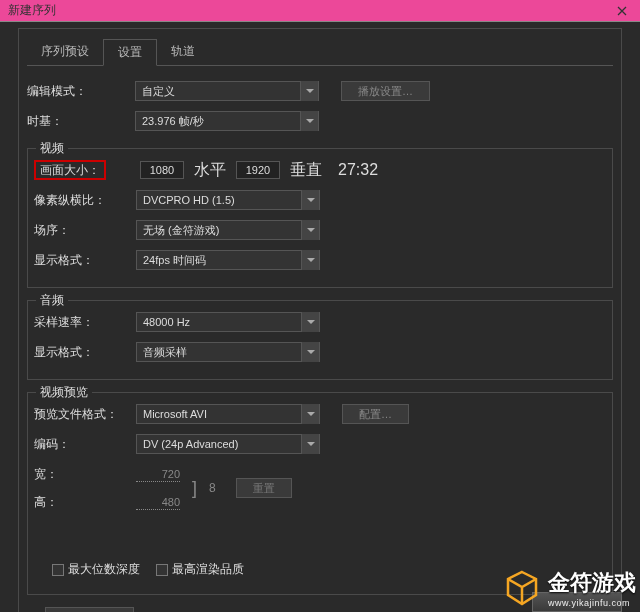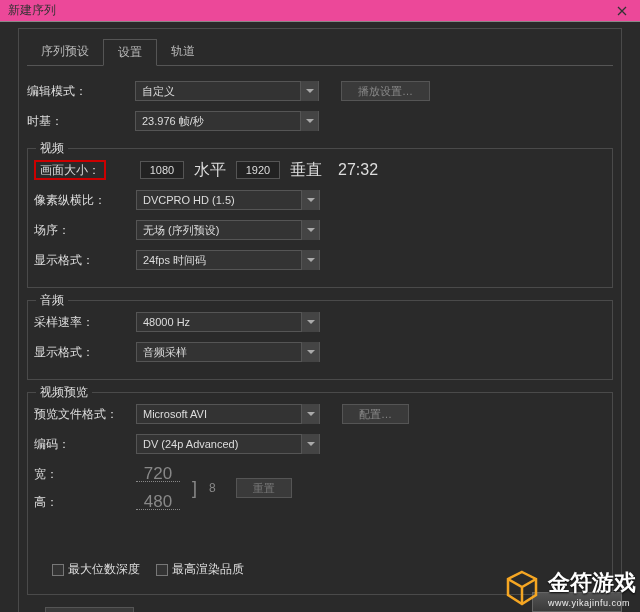--- a/index.html
+++ b/index.html
@@ -17,21 +17,21 @@
   .select { position: relative; height: 20px; background: #333; border: 1px solid #555; display: flex; align-items: center; padding: 0 6px; color: #ddd; font-size: 11px; }
   .select.w180 { width: 184px; }
   .select-arrow { position: absolute; right: 0; top: -1px; width: 18px; height: 20px; background: #444; border-left: 1px solid #555; display: flex; align-items: center; justify-content: center; }
   .select-arrow::after { content: ""; border-left: 4px solid transparent; border-right: 4px solid transparent; border-top: 4px solid #aaa; }
   .btn { height: 20px; background: #3a3a3a; border: 1px solid #555; color: #888; padding: 0 16px; display: flex; align-items: center; font-size: 11px; cursor: pointer; }
   .section { border: 1px solid #4a4a4a; padding: 10px 6px 8px 6px; margin-bottom: 12px; position: relative; }
   .section-title { position: absolute; top: -9px; left: 8px; background: #2a2a2a; padding: 0 4px; color: #ddd; font-size: 12px; }
   .num-input { width: 44px; height: 18px; background: #222; border: 1px solid #555; color: #ddd; text-align: center; font-size: 11px; }
   .txt { color: #ddd; font-size: 16px; margin: 0 6px; }
   .rowgap { gap: 4px; }
-  .dim-input { width: 44px; height: 16px; background: transparent; border: none; border-bottom: 1px dotted #888; color: #888; text-align: center; font-size: 17px; }
+  .dim-input { width: 44px; height: 16px; background: transparent; border: none; border-bottom: 1px dotted #888; color: #888; text-align: right; font-size: 11px; }
   .chk { display: flex; align-items: center; gap: 4px; color: #ddd; font-size: 12px; margin-right: 16px; margin-top: 40px; }
   .chkbox { width: 12px; height: 12px; border: 1px solid #777; background: #333; }
   .bracket { color: #888; font-size: 18px; margin: 0 12px; line-height: 1; }
   .boxed { border: 2px solid #c00; padding: 1px 4px; }
   .footer-btn { position: absolute; right: 18px; bottom: 0; width: 90px; height: 20px; background: linear-gradient(#555,#3a3a3a); border: 1px solid #666; }
   .watermark { position: absolute; right: 4px; bottom: 4px; display: flex; align-items: center; gap: 6px; }
   .watermark .cube { width: 40px; height: 40px; }
   .watermark .txt1 { font-size: 22px; font-weight: bold; color: #fff; text-shadow: 0 1px 2px #000; }
   .watermark .txt2 { font-size: 9px; color: #eee; letter-spacing: 0.5px; }
   .panel { border: 1px solid #4a4a4a; padding: 10px 8px 12px 8px; }
@@ -86,21 +86,21 @@
     <div class="form-row">
       <div class="form-label" style="width:102px">像素纵横比：</div>
       <div class="select w180">
         <span>DVCPRO HD (1.5)</span>
         <div class="select-arrow"></div>
       </div>
     </div>
     <div class="form-row">
       <div class="form-label" style="width:102px">场序：</div>
       <div class="select w180">
-        <span>无场 (序列预设)</span>
+        <span>无场 (金符游戏)</span>
         <div class="select-arrow"></div>
       </div>
     </div>
     <div class="form-row">
       <div class="form-label" style="width:102px">显示格式：</div>
       <div class="select w180">
         <span>24fps 时间码</span>
         <div class="select-arrow"></div>
       </div>
     </div>

